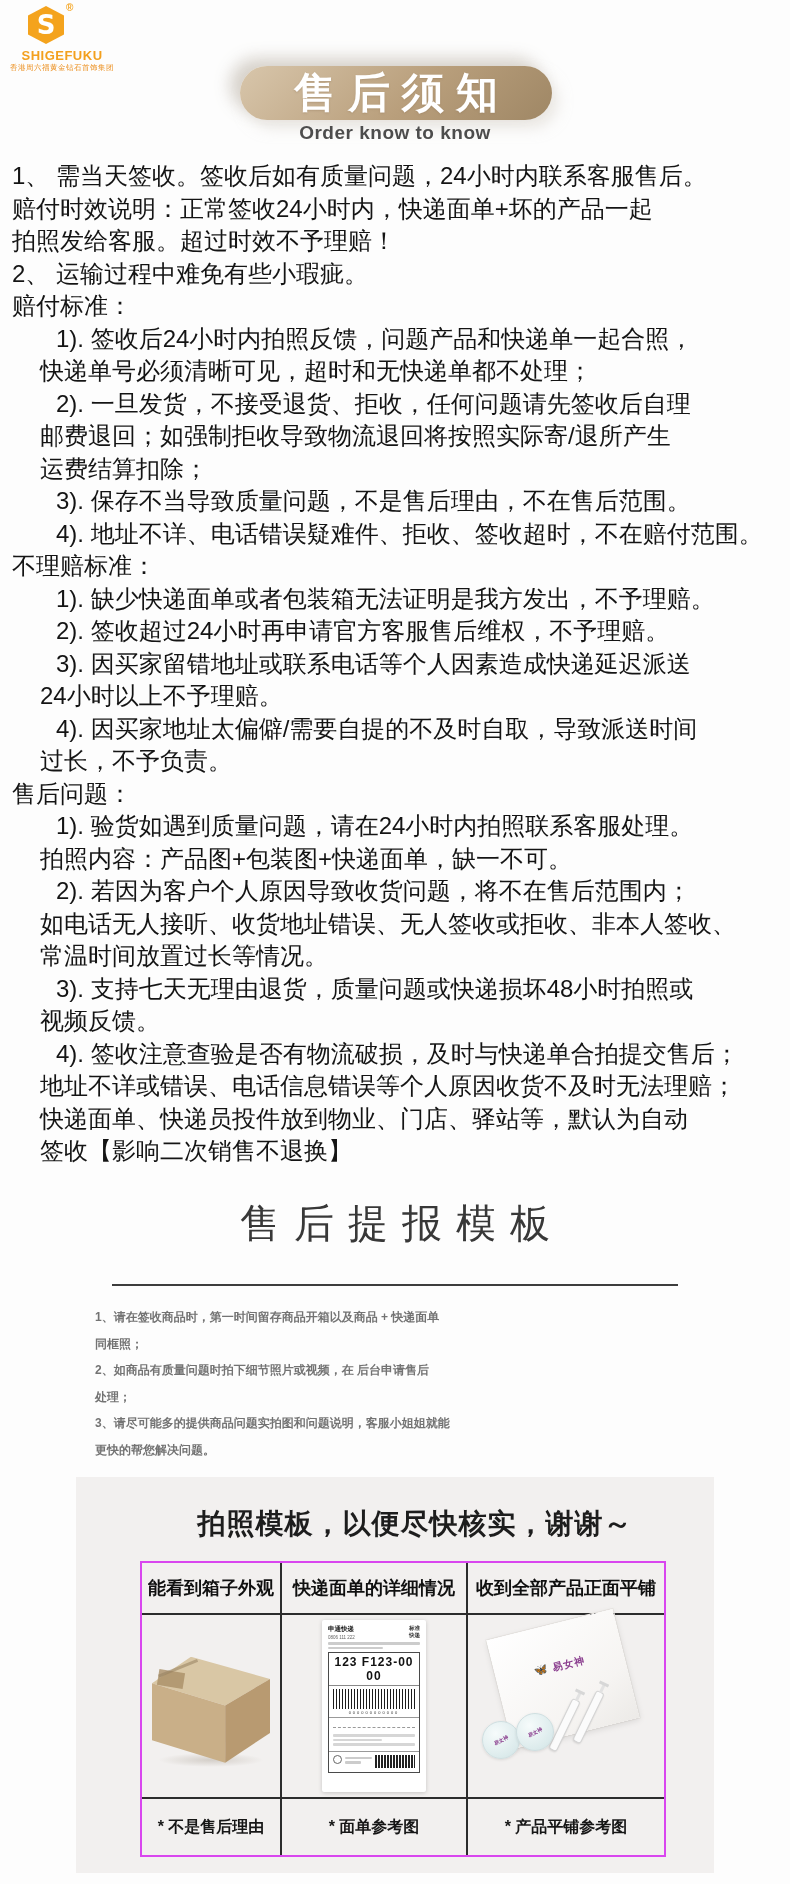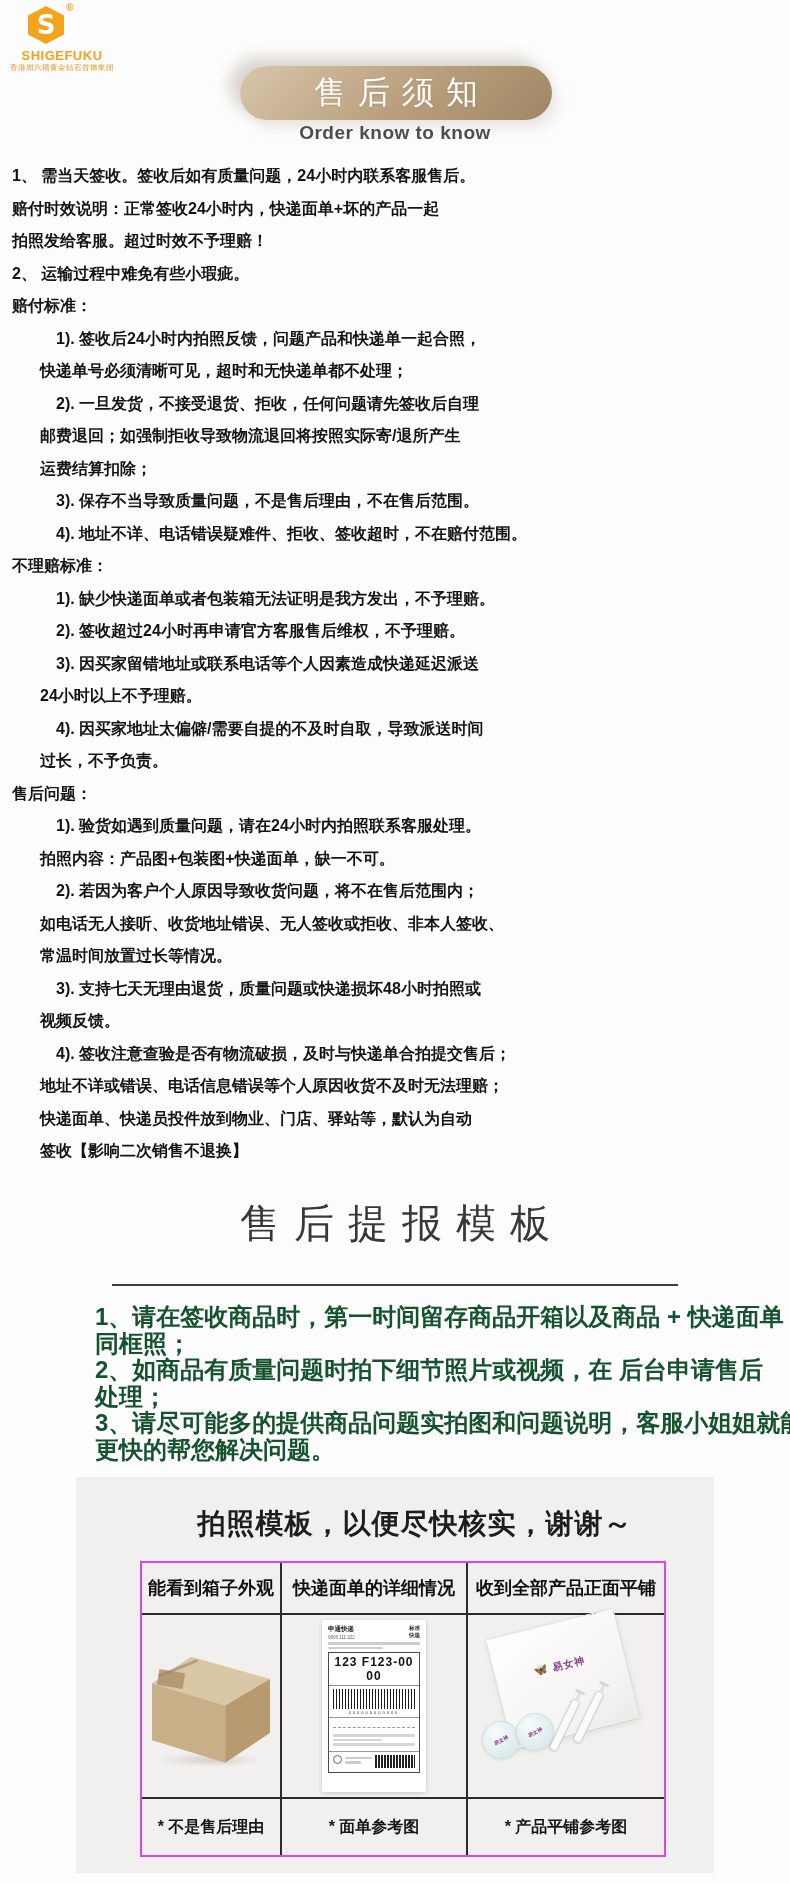--- a/index.html
+++ b/index.html
@@ -18,39 +18,39 @@
        color:#f3a01e;font-weight:700;font-size:13px;letter-spacing:.5px;}
   .brand-tagline{position:absolute;left:0px;top:61px;width:124px;text-align:center;
        color:#ec8f1e;font-size:7.5px;letter-spacing:.5px;}
 
   
   .banner{position:absolute;left:240px;top:66px;width:312px;height:54px;border-radius:27px;
        background:linear-gradient(135deg,#d8c6ab 0%,#bda380 50%,#a0males 100%);
        background:linear-gradient(135deg,#d8c6ab 0%,#b99f7c 55%,#9f8765 100%);
        box-shadow:-10px -8px 16px rgba(208,202,194,.85),6px 8px 14px rgba(218,212,204,.5);
        display:flex;align-items:center;justify-content:center;}
-  .banner span{color:#fff;font-size:32px;font-weight:400;letter-spacing:12px;padding-left:12px;
+  .banner span{color:#fff;font-size:42px;font-weight:700;letter-spacing:12px;padding-left:12px;
        text-shadow:0 1px 2px rgba(140,115,85,.35);}
   .subtitle{position:absolute;left:0;top:122px;width:790px;text-align:center;
        color:#4d4d4d;font-size:19px;font-weight:600;letter-spacing:.5px;}
 
   
-  .notice{position:absolute;left:0;top:160px;width:790px;font-size:16px;font-weight:700;
+  .notice{position:absolute;left:0;top:160px;width:790px;font-size:24px;font-weight:400;
        line-height:32.5px;color:#141414;}
   .ln{white-space:nowrap;}
   .l0{padding-left:12px;}
   .l1f{padding-left:56px;}
   .l1{padding-left:40px;}
 
   
   .tpl-title{position:absolute;left:0;top:1196px;width:790px;margin:0;text-align:center;
        font-size:40px;font-weight:500;color:#383838;letter-spacing:14px;padding-left:14px;box-sizing:border-box;}
   .tpl-underline{position:absolute;left:112px;top:1284px;width:566px;height:2px;background:#3d3d3d;}
-  .tpl-lines{position:absolute;left:95px;top:1304px;width:600px;font-size:24px;font-weight:600;
-       color:#14532d;line-height:26.5px;}
+  .tpl-lines{position:absolute;left:95px;top:1304px;width:600px;font-size:12px;font-weight:600;
+       color:#737373;line-height:26.5px;}
   .tl{white-space:nowrap;}
 
   
   .panel{position:absolute;left:76px;top:1477px;width:638px;height:396px;background:#f2f0ef;}
   .panel-title{position:absolute;left:0;top:28px;width:100%;margin:0;text-align:center;
        font-size:28px;font-weight:700;color:#1d1d1d;letter-spacing:1px;padding-left:20px;}
   .ptable{position:absolute;left:64px;top:84px;width:522px;height:292px;
        border:2px solid #d946ef;box-sizing:content-box;
        display:grid;grid-template-columns:140px 186px 196px;grid-template-rows:52px 184px 56px;}
   .pc{box-sizing:border-box;position:relative;}

